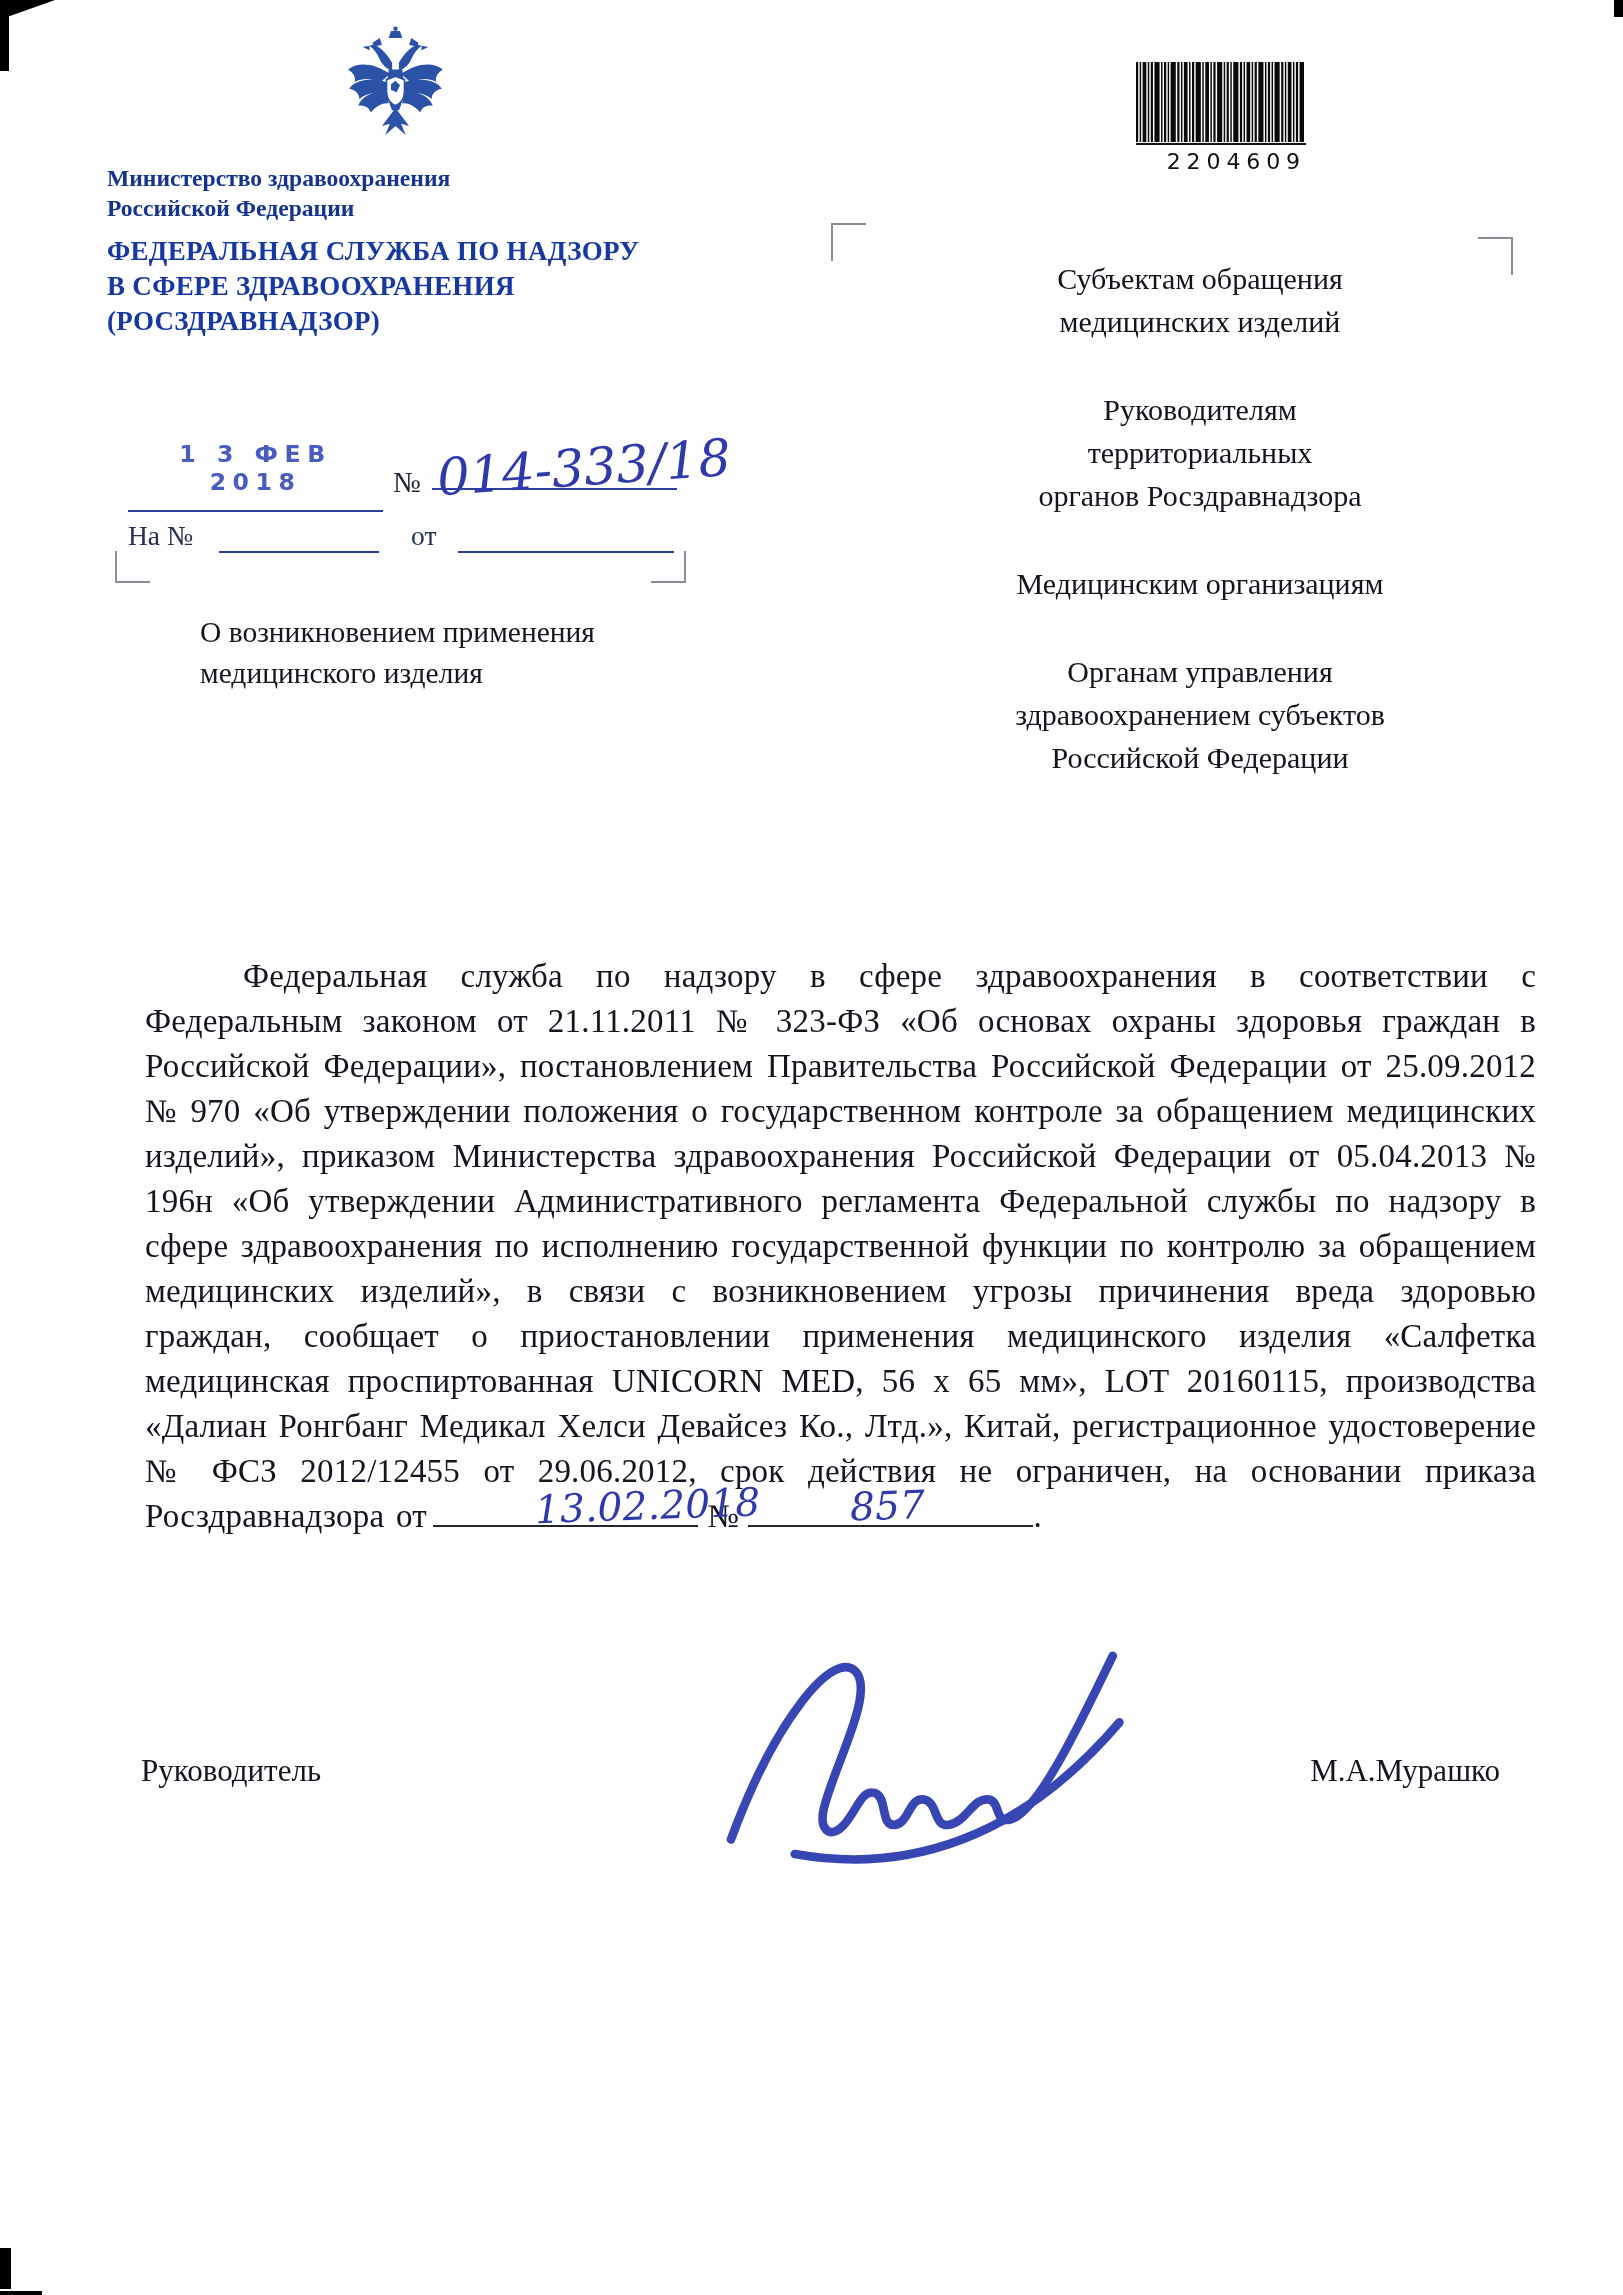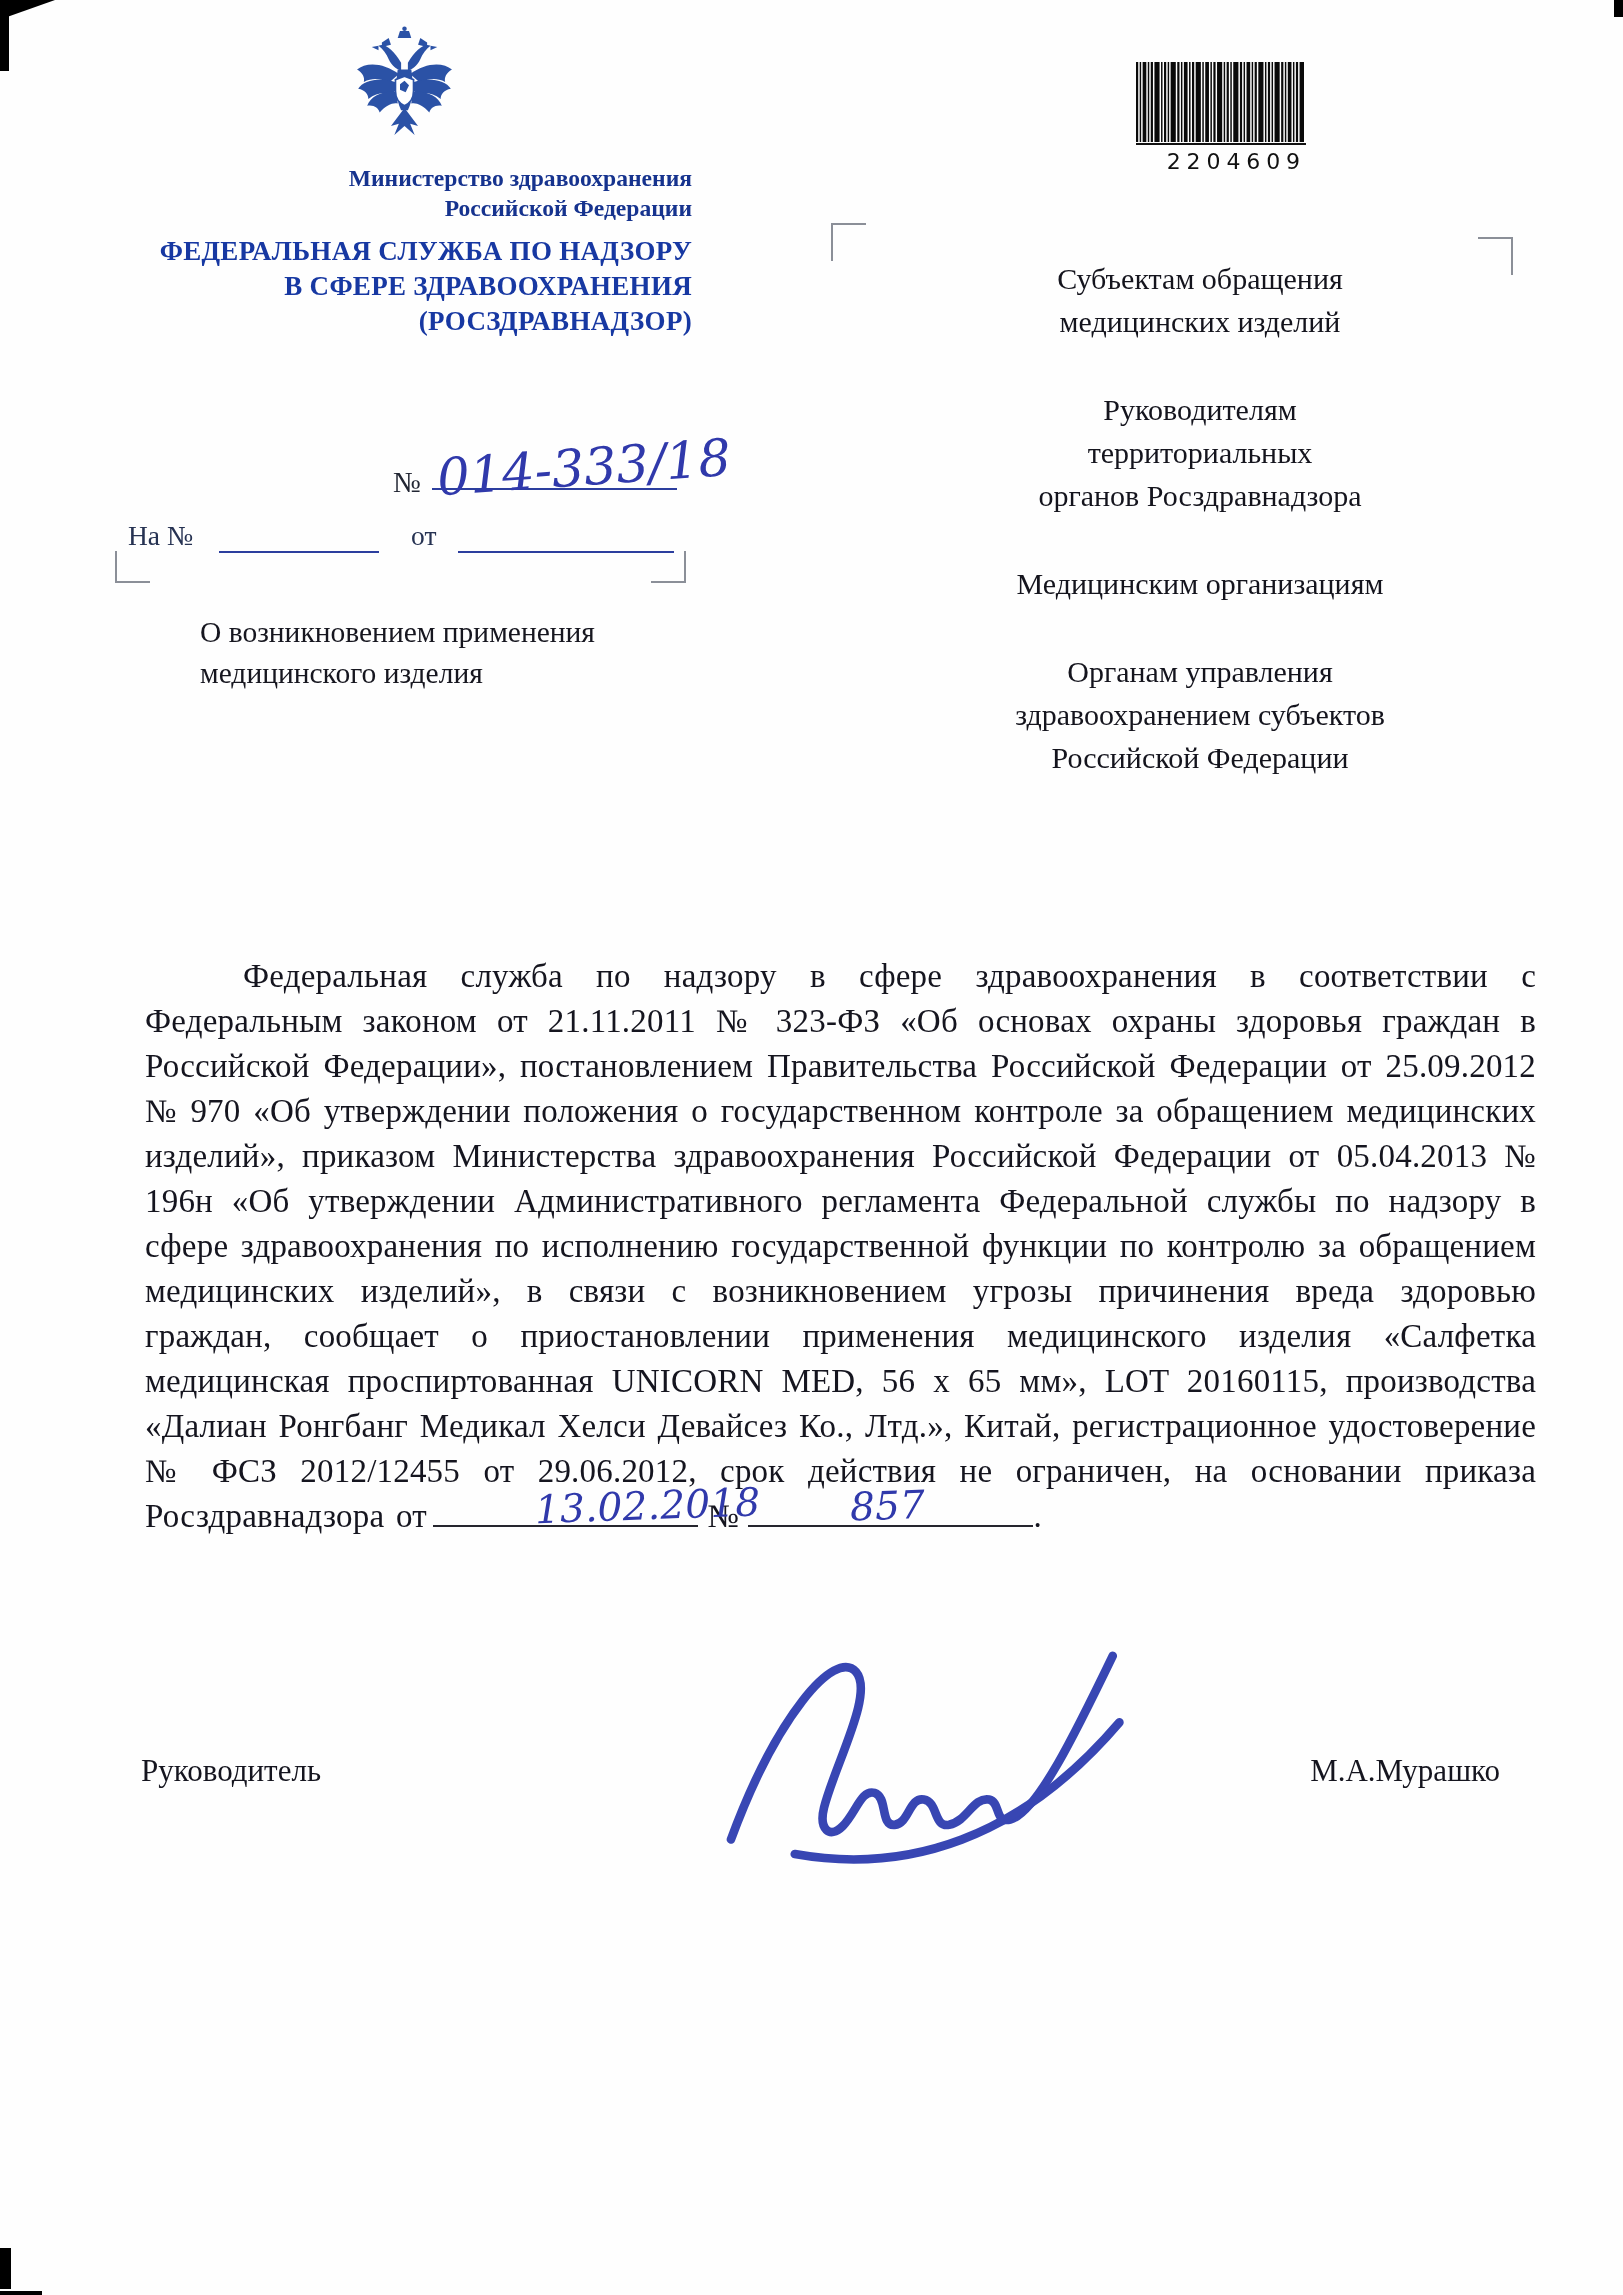--- a/index.html
+++ b/index.html
@@ -8,21 +8,21 @@
     font-family:"Liberation Serif",serif;color:#1d1d27;overflow:hidden;
   }
   
   .art{background:#000;position:absolute;}
   .art-tl-wedge{left:0;top:0;width:55px;height:19.6px;clip-path:polygon(0 0,100% 0,0 100%);}
   .art-left-strip{left:0;top:0;width:9.2px;height:71px;}
   .art-tr{right:0;top:0;width:10.5px;height:17px;}
   .art-bl{left:0;bottom:6.5px;width:10.5px;height:41px;}
   .art-bottom-line{left:0;bottom:0;width:42px;height:3.9px;}
   
-  .col-left{position:absolute;left:116px;top:23.6px;width:576px;text-align:right;}
+  .col-left{position:absolute;left:107px;top:23.6px;width:576px;text-align:left;}
   .emblem{width:113px;height:134px;margin:0 auto;display:block;}
   .ministry{margin-top:6.5px;font-weight:bold;font-size:23.6px;line-height:29.5px;
     color:#16338e;white-space:pre-line;}
   .service{margin-top:10.5px;font-weight:bold;font-size:27px;line-height:35px;
     color:#1738a2;white-space:pre-line;letter-spacing:0.3px;}
   .addr{margin-top:30px;font-size:19.6px;line-height:26px;color:#2c4cb0;}
   
   .stamp-box{position:absolute;left:128px;top:440px;width:255px;
     border-bottom:2px solid #2c3e9e;padding-bottom:14.4px;text-align:center;
     font-family:"DejaVu Sans",sans-serif;font-weight:bold;font-size:23.6px;
@@ -108,20 +108,21 @@
       <path d="M50 46 l8 3 v10 c0 7 -3.5 11 -8 13 c-4.5 -2 -8 -6 -8 -13 v-10 z" fill="#ffffff" stroke="#2b52a6" stroke-width="1.5"></path>
       <path d="M46 53 l4 -3 l4 4 l-3 6 l-5 -2 z" fill="#2b52a6"></path>
     </svg>
     <div class="ministry">Министерство здравоохранения
 Российской Федерации</div>
     <div class="service">ФЕДЕРАЛЬНАЯ СЛУЖБА ПО НАДЗОРУ
 В СФЕРЕ ЗДРАВООХРАНЕНИЯ
 (РОСЗДРАВНАДЗОР)</div>
   </div>
 
+  <div class="stamp-box">1 3 ФЕВ 2018</div>
   <span class="no-label">№</span>
   <div class="outno-line">
     <span class="hand">014-333/18</span>
   </div>
   <span class="na-label">На №</span>
   <div class="line-a"></div>
   <span class="ot-label">от</span>
   <div class="line-b"></div>
 
   <div class="mark mark-tl"></div>

